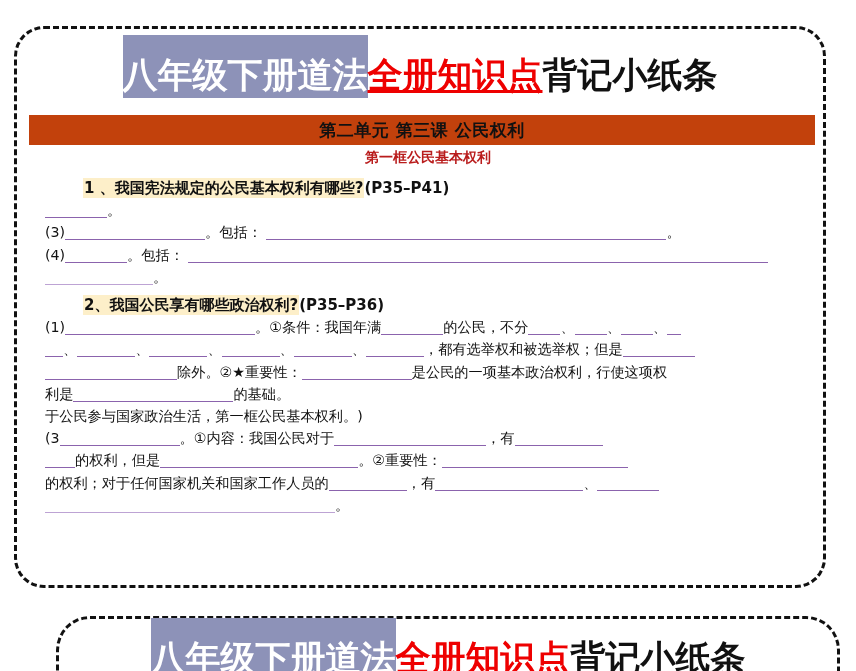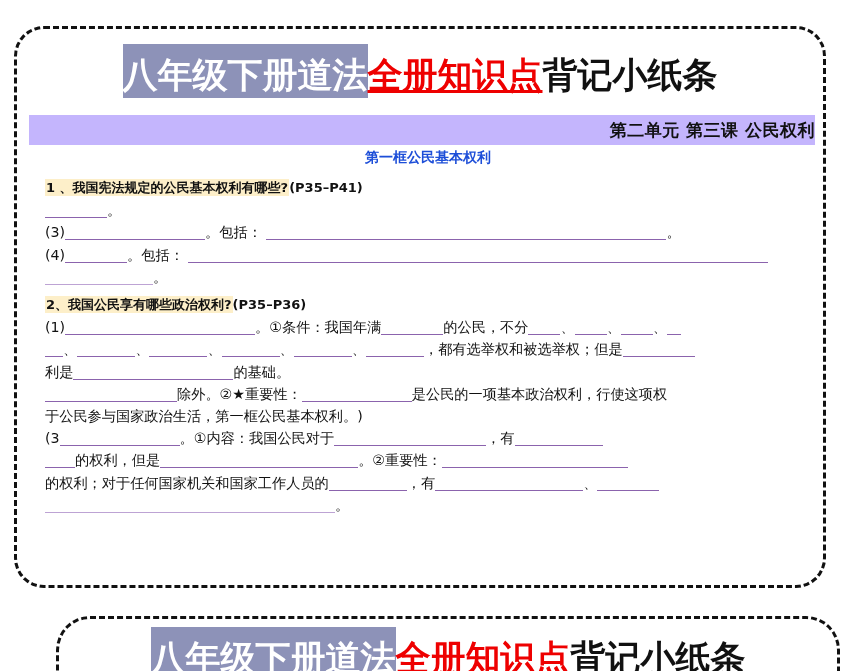--- a/index.html
+++ b/index.html
@@ -61,21 +61,21 @@
   }
   #card-2 .banner {
     position: absolute;
     left: 0;
     right: 0;
     top: 20px;
   }
   .banner .seg-a {
     background: #8d92b8;
     color: #ffffff;
-    padding: 11px 0 3px 0;
+    padding: 20px 0 3px 0;
   }
   .banner .seg-b {
     color: #ee0000;
     text-decoration: underline;
     text-decoration-color: #ee0000;
     text-decoration-thickness: 3px;
     text-underline-offset: 3px;
     padding: 2px 0 3px 0;
   }
   .banner .seg-c {
@@ -83,61 +83,62 @@
     padding: 2px 0 3px 0;
   }
 
   
   .unit-bar {
     position: absolute;
     left: 12px;
     top: 86px;
     width: 786px;
     height: 30px;
-    background: #c4b5fd;
+    background: #c2410c;
     display: flex;
     align-items: center;
-    justify-content: flex-end;
+    justify-content: center;
   }
   .unit-bar .unit-title {
     font-size: 17px;
     font-weight: 700;
     color: #111111;
     letter-spacing: 0.5px;
     white-space: nowrap;
   }
 
   
   .sub-header {
     position: absolute;
     left: 16px;
     right: 0;
     top: 120px;
     text-align: center;
     font-size: 14px;
     font-weight: 700;
-    color: #1d4ed8;
+    color: #b91c1c;
     white-space: nowrap;
   }
 
   
   .body-text {
     position: absolute;
     left: 28px;
     top: 144px;
     width: 770px;
     font-size: 14.2px;
     line-height: 22.2px;
     color: #111111;
   }
 
   .qhead {
     font-weight: 700;
-    font-size: 13px;
+    font-size: 15px;
     margin-top: 4px;
+    margin-left: 38px;
   }
   .qhead .hl {
     background: #fdefc9;
     padding: 1px 1px;
   }
   .qhead .pages {
     background: transparent;
     font-weight: 700;
   }
 
@@ -201,24 +202,24 @@
         <span class="hl"><span>2、</span><span>我国公民享有哪些政治权利?</span></span><span class="pages">(P35–P36)</span>
       </div>
 
       <div class="line">
         <span>(1)</span><span class="bl" style="width:190px"></span><span>。①条件：我国年满</span><span class="bl" style="width:62px"></span><span>的公民，不分</span><span class="bl" style="width:32px"></span><span>、</span><span class="bl" style="width:32px"></span><span>、</span><span class="bl" style="width:32px"></span><span>、</span><span class="bl" style="width:14px"></span>
       </div>
       <div class="line">
         <span class="bl" style="width:18px"></span><span>、</span><span class="bl" style="width:58px"></span><span>、</span><span class="bl" style="width:58px"></span><span>、</span><span class="bl" style="width:58px"></span><span>、</span><span class="bl" style="width:58px"></span><span>、</span><span class="bl" style="width:58px"></span><span>，都有选举权和被选举权；但是</span><span class="bl" style="width:72px"></span>
       </div>
       <div class="line">
+        <span class="bl" style="width:132px"></span><span>除外。②★重要性：</span><span class="bl" style="width:110px"></span><span>是公民的一项基本政治权利，行使这项权</span>
+      </div>
+      <div class="line">
         <span>利是</span><span class="bl" style="width:160px"></span><span>的基础。</span>
-      </div>
-      <div class="line">
-        <span class="bl" style="width:132px"></span><span>除外。②★重要性：</span><span class="bl" style="width:110px"></span><span>是公民的一项基本政治权利，行使这项权</span>
       </div>
 
       <div class="line">
         <span>于公民参与国家政治生活，第一框公民基本权利。)</span>
       </div>
 
       <div class="line">
         <span>(3</span><span class="bl" style="width:120px"></span><span>。①内容：我国公民对于</span><span class="bl" style="width:152px"></span><span>，有</span><span class="bl" style="width:88px"></span>
       </div>
       <div class="line">

